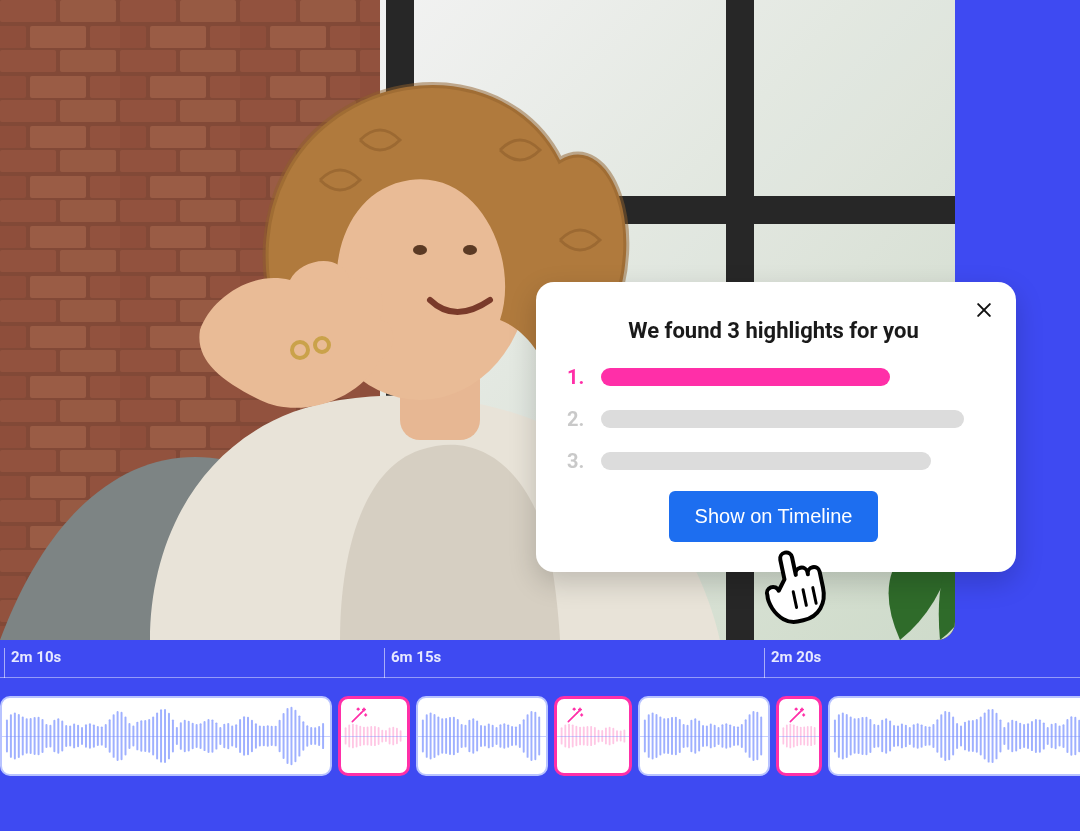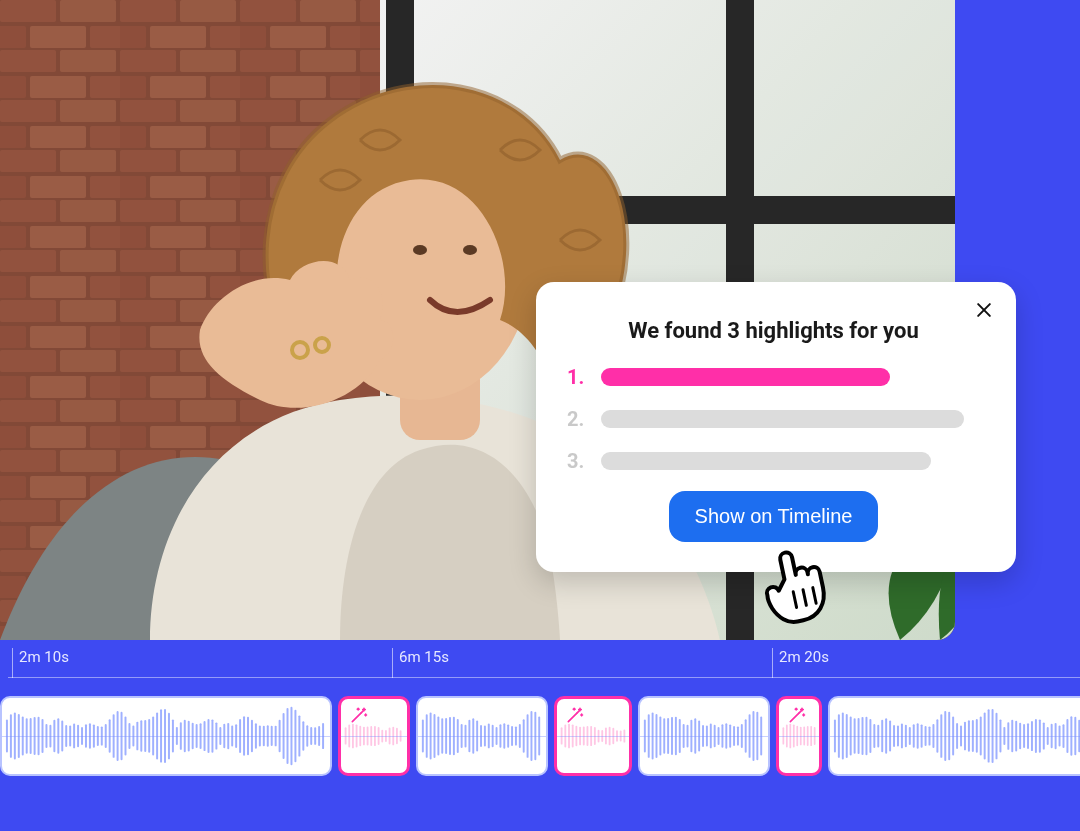--- a/index.html
+++ b/index.html
@@ -67,21 +67,21 @@
   .hl-row.active .hl-num { color: #ff2fa8; }
   .hl-row.active .hl-bar { background: #ff2fa8; }
   .hl-row.inactive .hl-num { color: #c9c9c9; }
   .hl-row.inactive .hl-bar { background: #dcdcdc; }
   .cta-wrap { text-align: center; margin-top: 6px; }
   .cta {
     display: inline-block;
     background: #1d6ef0;
     color: #fff;
     border: none;
-    border-radius: 16px;
+    border-radius: 6px;
     font-size: 20px;
     font-weight: 500;
     padding: 14px 26px;
     cursor: pointer;
   }
 
   
   .hand-cursor {
     position: absolute;
     left: 762px; top: 540px;
@@ -94,21 +94,22 @@
   .timeline {
     position: absolute;
     left: 0; right: 0;
     top: 648px;
     height: 183px;
   }
   .ruler {
     position: relative;
     height: 30px;
     border-bottom: 1px solid rgba(255,255,255,0.45);
-    margin: 0 0 18px 8px;
+    margin: 0 0 18px 0;
+    font-weight: bold;
   }
   .tick {
     position: absolute;
     top: 0;
     height: 30px;
     border-left: 1px solid rgba(255,255,255,0.55);
     padding-left: 6px;
     color: #e6e8ff;
     font-size: 15px;
     line-height: 18px;

